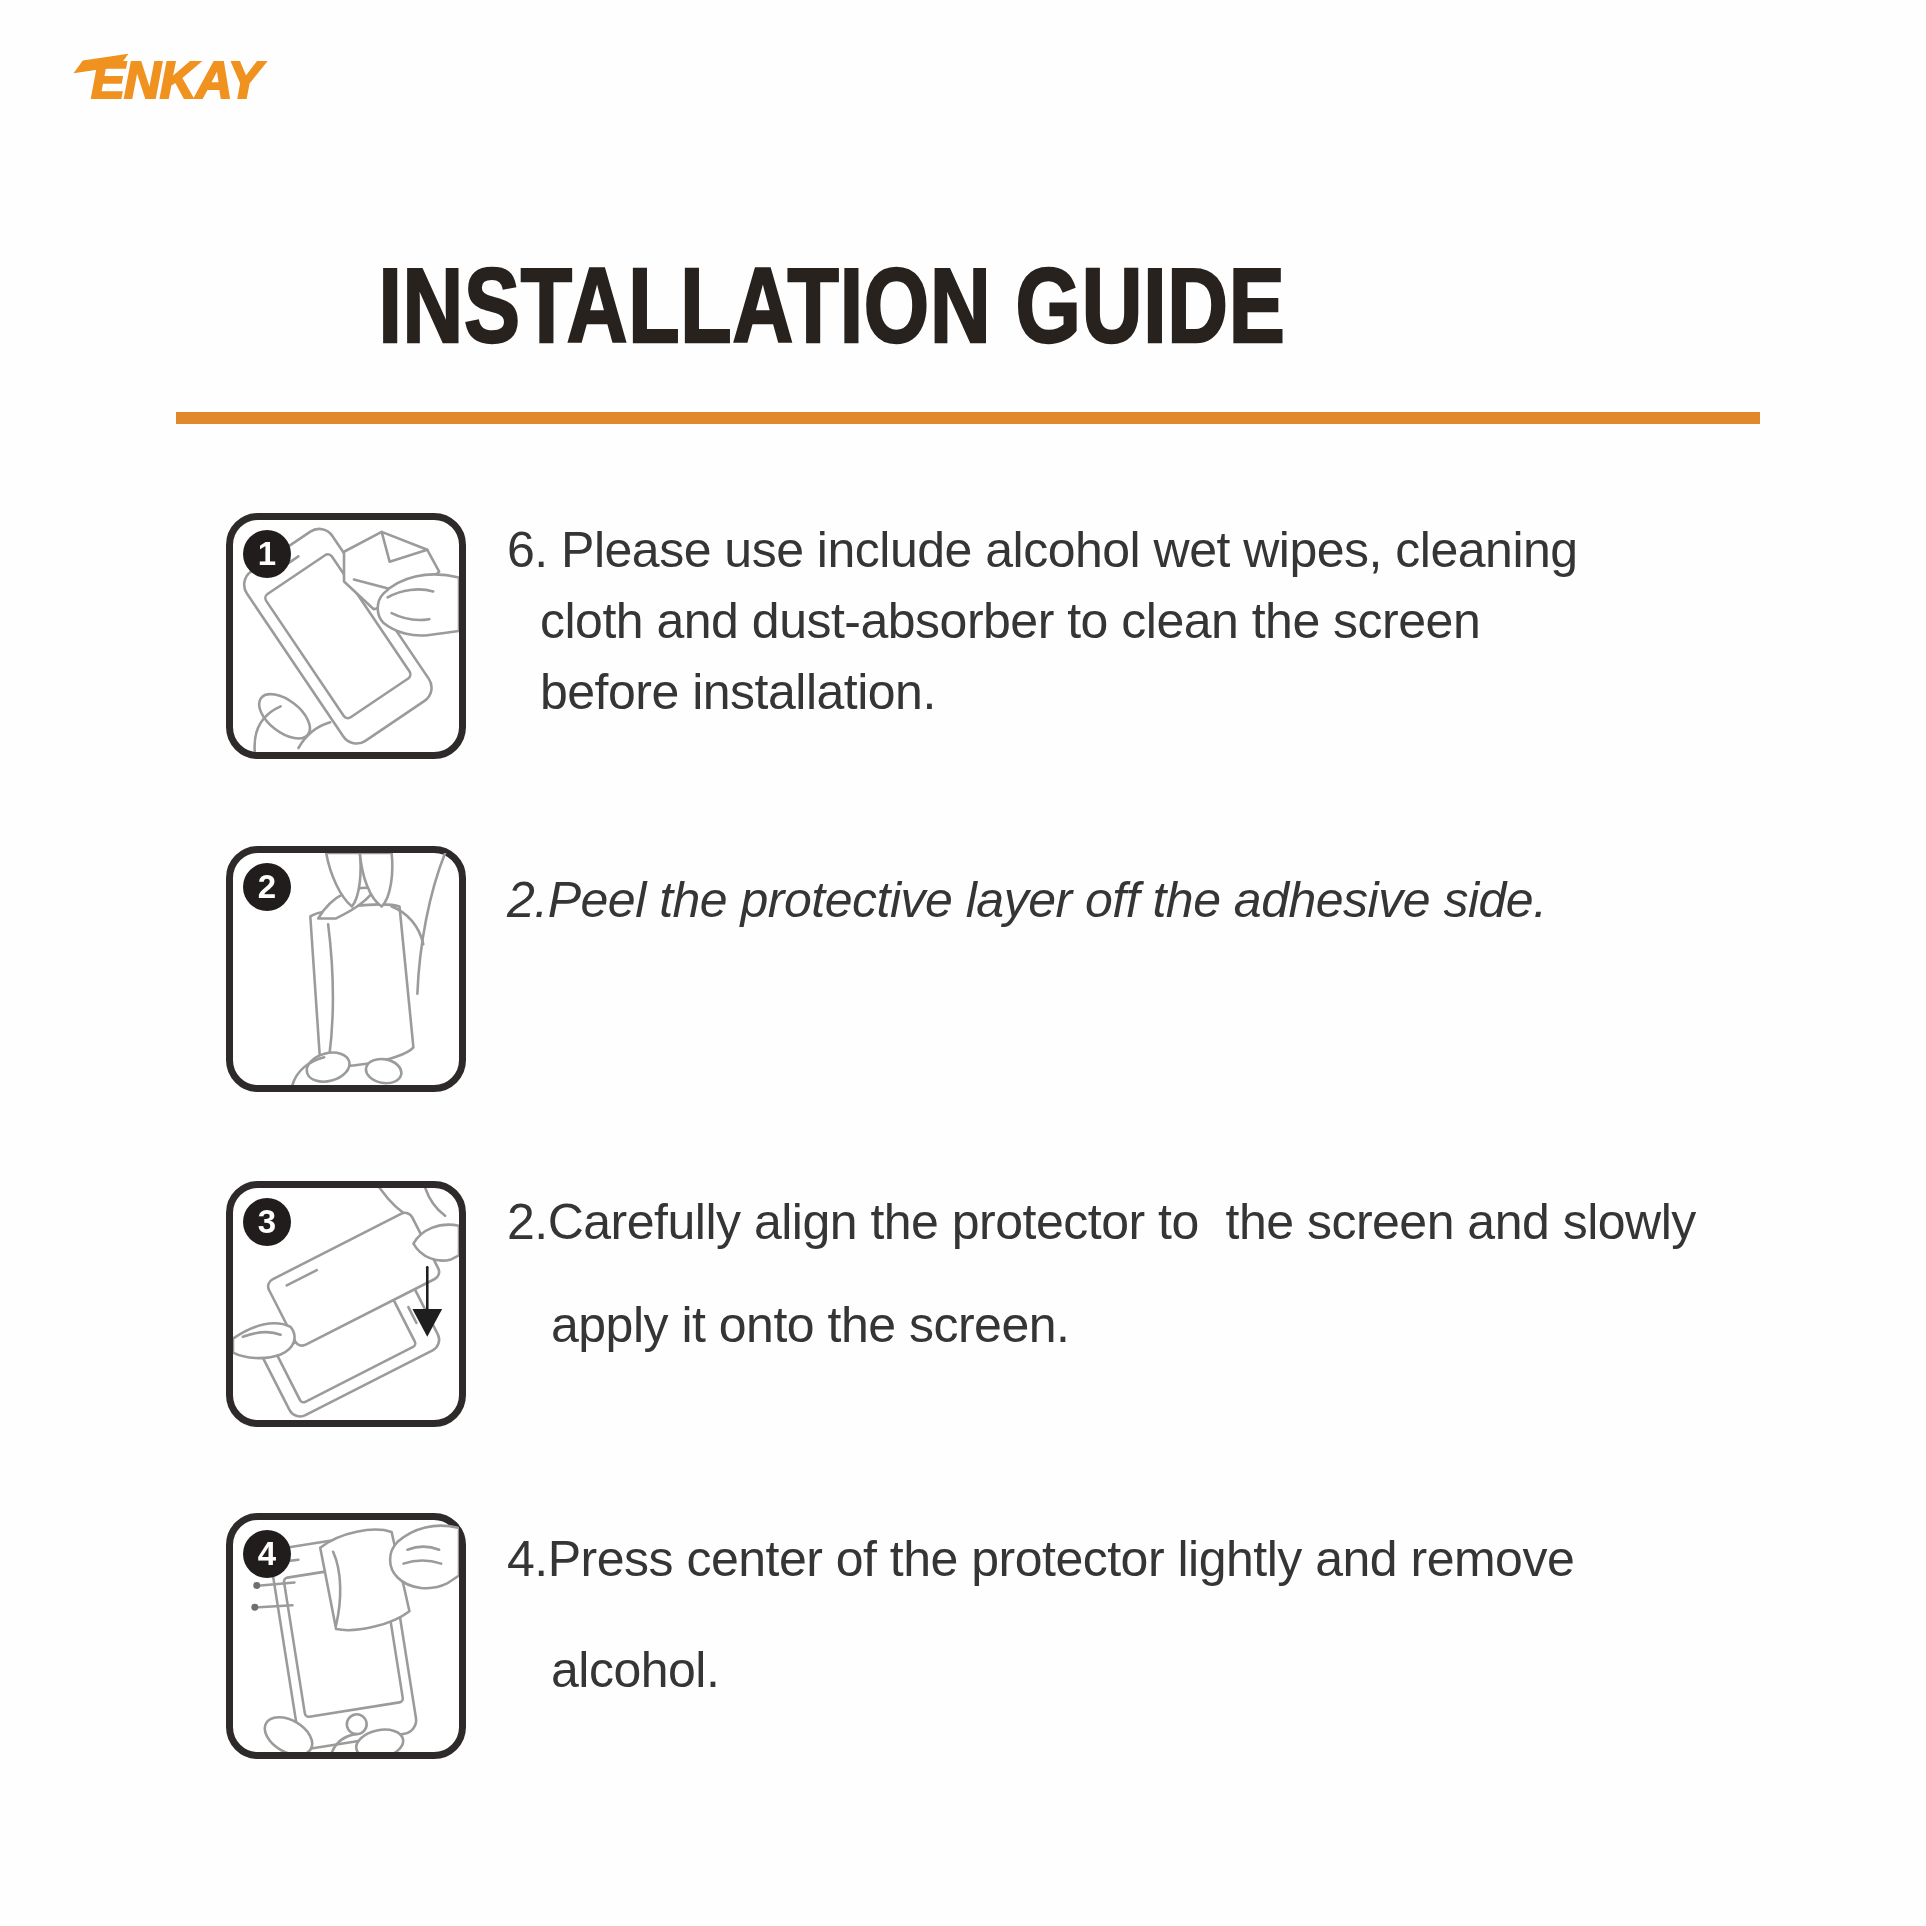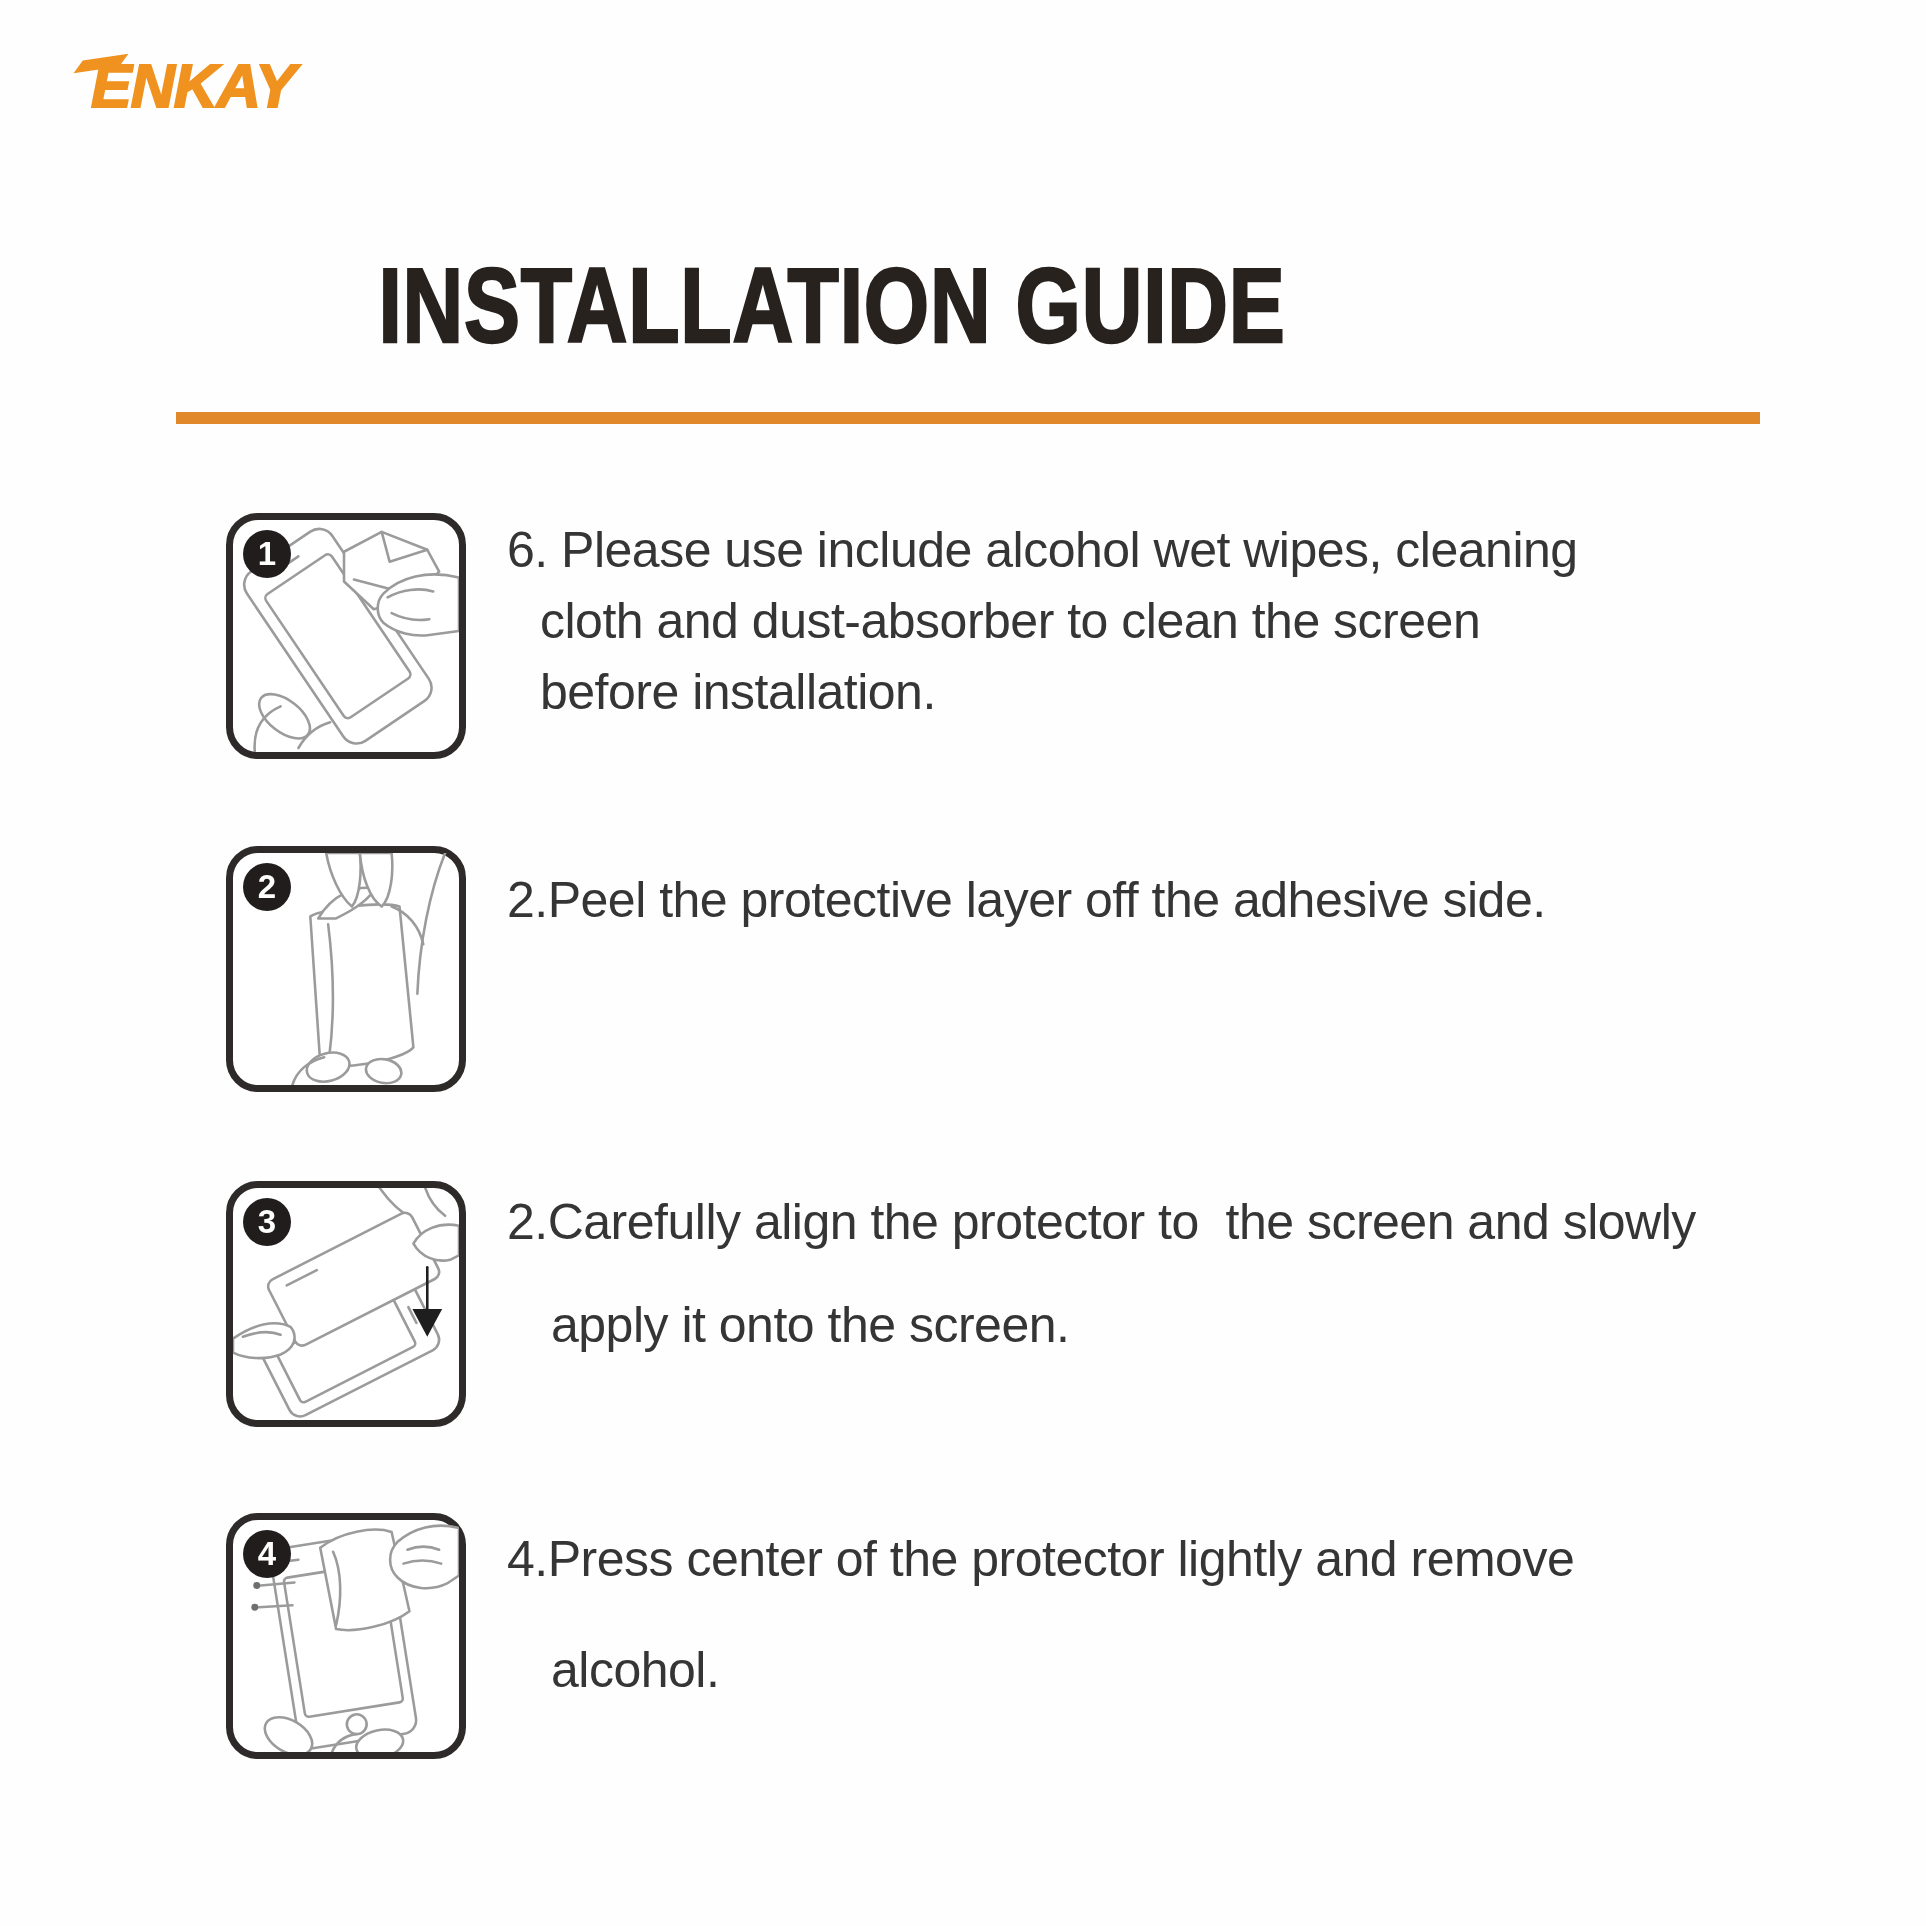--- a/index.html
+++ b/index.html
@@ -5,21 +5,21 @@
   * { margin:0; padding:0; box-sizing:border-box; }
   body { background:#ffffff; font-family:"Liberation Sans", sans-serif; }
   .canvas {
     position:relative; width:1927px; height:1927px; background:#fefefe; overflow:hidden;
   }
 
   
   .logo {
     position:absolute; left:91px; top:51px; height:109px;
     color:#F0921F; font-style:italic; font-weight:bold;
-    font-size:61px; letter-spacing:-1px;
+    font-size:51px; letter-spacing:-1px;
     -webkit-text-stroke:2px #F0921F;
   }
   .logo .flame {
     position:absolute; left:-10px; top:6px; width:40px; height:13px;
     background:#F0921F; transform:skewX(-42deg) rotate(-10deg);
   }
 
   
   .title-wrap { position:absolute; left:0; top:248px; width:1664px; text-align:center; }
   .title-inner {
@@ -108,21 +108,21 @@
         <path class="fillw" d="M94,0 C98,22 108,44 120,54 C128,44 130,20 128,0 Z"></path>
         <path class="fillw" d="M128,0 C130,24 138,46 150,54 C160,44 162,18 160,0 Z"></path>
         <path d="M214,0 C198,40 188,92 186,142"></path>
         <path d="M160,54 C176,60 188,74 192,92"></path>
         <ellipse class="fillw" cx="96" cy="216" rx="22" ry="14" transform="rotate(-15 96 216)"></ellipse>
         <ellipse class="fillw" cx="152" cy="220" rx="18" ry="12" transform="rotate(10 152 220)"></ellipse>
         <path d="M60,234 C64,220 76,210 92,206"></path>
       </svg>
       <div class="badge">2</div>
     </div>
-    <div class="stext" style="top:19px;">
+    <div class="stext" style="top:19px;font-style:italic;">
       <div class="tl">2.Peel the protective layer off the adhesive side.</div>
     </div>
   </div>
 
   <div class="row row3" style="top:1181px;">
     <div class="illus">
       <svg class="art" viewBox="0 0 228 234">
         <path d="M148,0 C158,14 168,24 180,30"></path>
         <path d="M194,0 C198,12 206,22 214,28"></path>
         <g transform="rotate(-27 115 155)">

